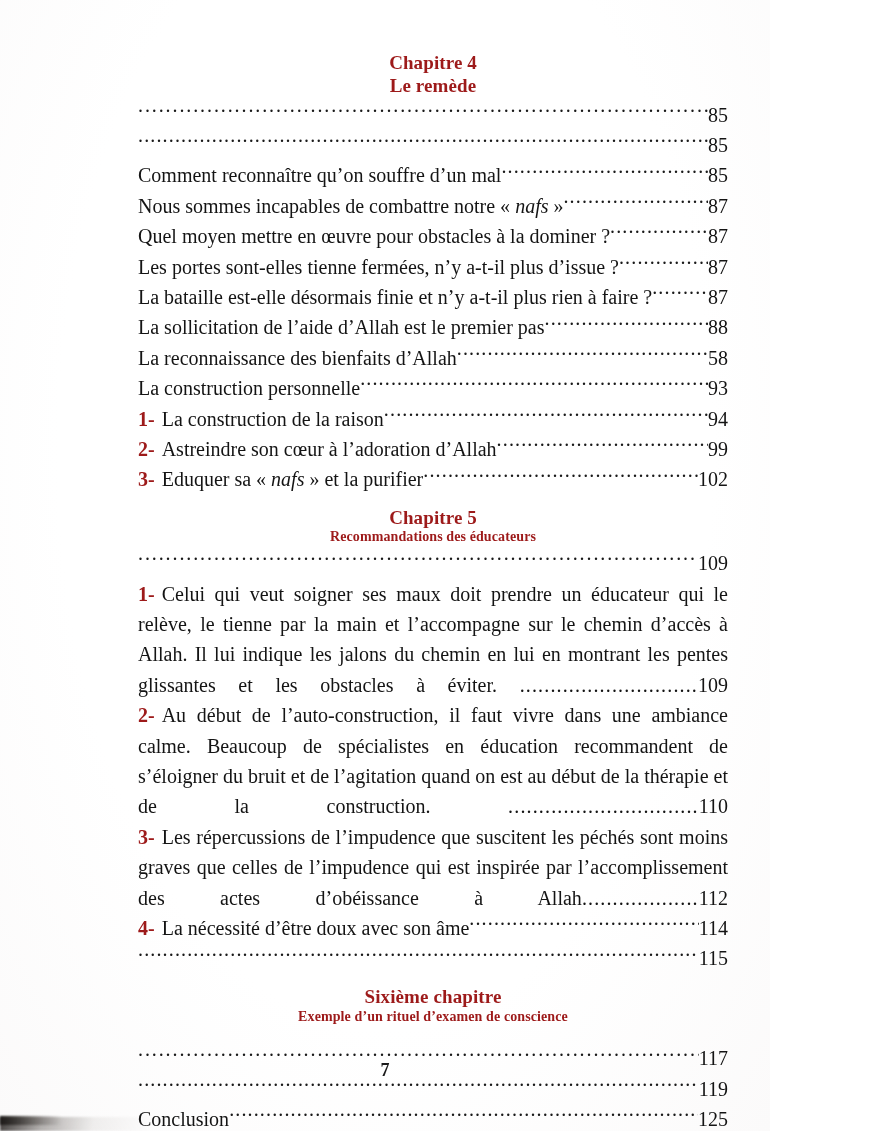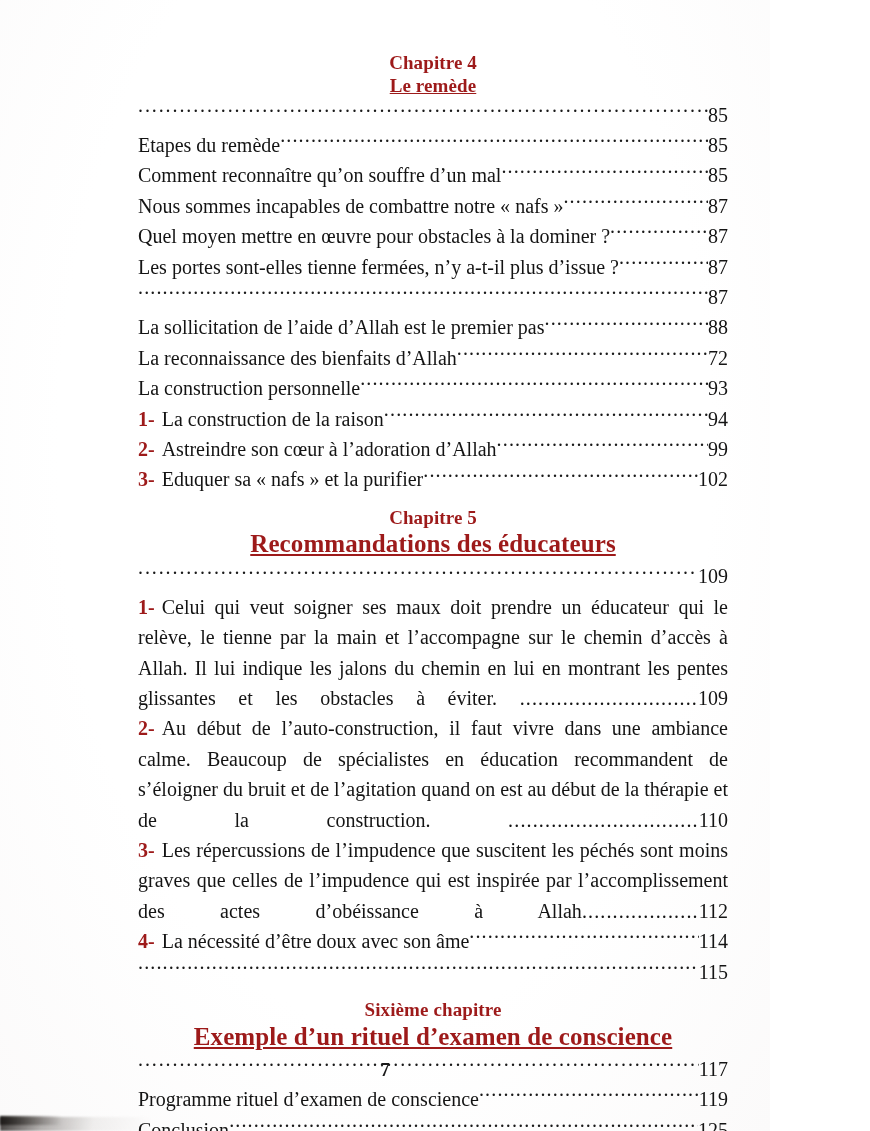--- a/index.html
+++ b/index.html
@@ -65,29 +65,28 @@
   }
   .chapter-head .ch-line-1 {
     display: block;
     font-size: 19px;
     letter-spacing: 0.1px;
   }
   .chapter-head .ch-line-2 {
     display: block;
     font-size: 19px;
     letter-spacing: 0.1px;
-    text-decoration: underline;
   }
   .chapter-head.wide .ch-line-2 {
-    font-size: 25px;
+    font-size: 14px;
   }
 
   .ch4 { margin: 0 0 2px 0; }
   .ch5 { margin: 12px 0 2px 0; }
-  .ch6 { margin: 12px 0 2px 0; }
+  .ch6 { margin: 12px 0 18px 0; }
 
   
   .toc-line {
     display: flex;
     align-items: baseline;
     font-size: 20px;
     line-height: 1.52;
     white-space: nowrap;
   }
 
@@ -124,21 +123,21 @@
     letter-spacing: 1.9px;
   }
 
   
   .num {
     color: #9d1a1a;
     font-weight: bold;
     margin-right: 7px;
   }
 
-  .ital { }
+  .ital { font-style: italic; }
 
   
   .toc-para {
     font-size: 20px;
     line-height: 1.52;
     text-align: justify;
     text-align-last: justify;
     margin: 0;
     hyphens: none;
   }
@@ -175,21 +174,20 @@
       <span class="ch-line-1">Chapitre 4</span>
       <span class="ch-line-2">Le remède</span>
     </div>
 
     <div class="toc-line dots-only">
       <span class="leader"></span>
       <span class="toc-page">85</span>
     </div>
 
     <div class="toc-line">
-      <span class="toc-label">Etapes du remède</span>
       <span class="leader"></span>
       <span class="toc-page">85</span>
     </div>
 
     <div class="toc-line">
       <span class="toc-label">Comment reconnaître qu’on souffre d’un mal</span>
       <span class="leader"></span>
       <span class="toc-page">85</span>
     </div>
 
@@ -205,34 +203,35 @@
       <span class="toc-page">87</span>
     </div>
 
     <div class="toc-line">
       <span class="toc-label">Les portes sont-elles tienne fermées, n’y a-t-il plus d’issue ?</span>
       <span class="leader"></span>
       <span class="toc-page">87</span>
     </div>
 
     <div class="toc-line">
+      <span class="toc-label">La bataille est-elle désormais finie et n’y a-t-il plus rien à faire ?</span>
       <span class="leader"></span>
       <span class="toc-page">87</span>
     </div>
 
     <div class="toc-line">
       <span class="toc-label">La sollicitation de l’aide d’Allah est le premier pas</span>
       <span class="leader"></span>
       <span class="toc-page">88</span>
     </div>
 
     <div class="toc-line">
       <span class="toc-label">La reconnaissance des bienfaits d’Allah</span>
       <span class="leader"></span>
-      <span class="toc-page">72</span>
+      <span class="toc-page">58</span>
     </div>
 
     <div class="toc-line">
       <span class="toc-label">La construction personnelle</span>
       <span class="leader"></span>
       <span class="toc-page">93</span>
     </div>
 
     <div class="toc-line">
       <span class="toc-label"><span class="num">1-</span><span>La construction de la raison</span></span>
@@ -283,21 +282,20 @@
       <span class="ch-line-1">Sixième chapitre</span>
       <span class="ch-line-2">Exemple d’un rituel d’examen de conscience</span>
     </div>
 
     <div class="toc-line dots-only">
       <span class="leader"></span>
       <span class="toc-page">117</span>
     </div>
 
     <div class="toc-line">
-      <span class="toc-label">Programme rituel d’examen de conscience</span>
       <span class="leader"></span>
       <span class="toc-page">119</span>
     </div>
 
     <div class="toc-line">
       <span class="toc-label">Conclusion</span>
       <span class="leader"></span>
       <span class="toc-page">125</span>
     </div>
 

